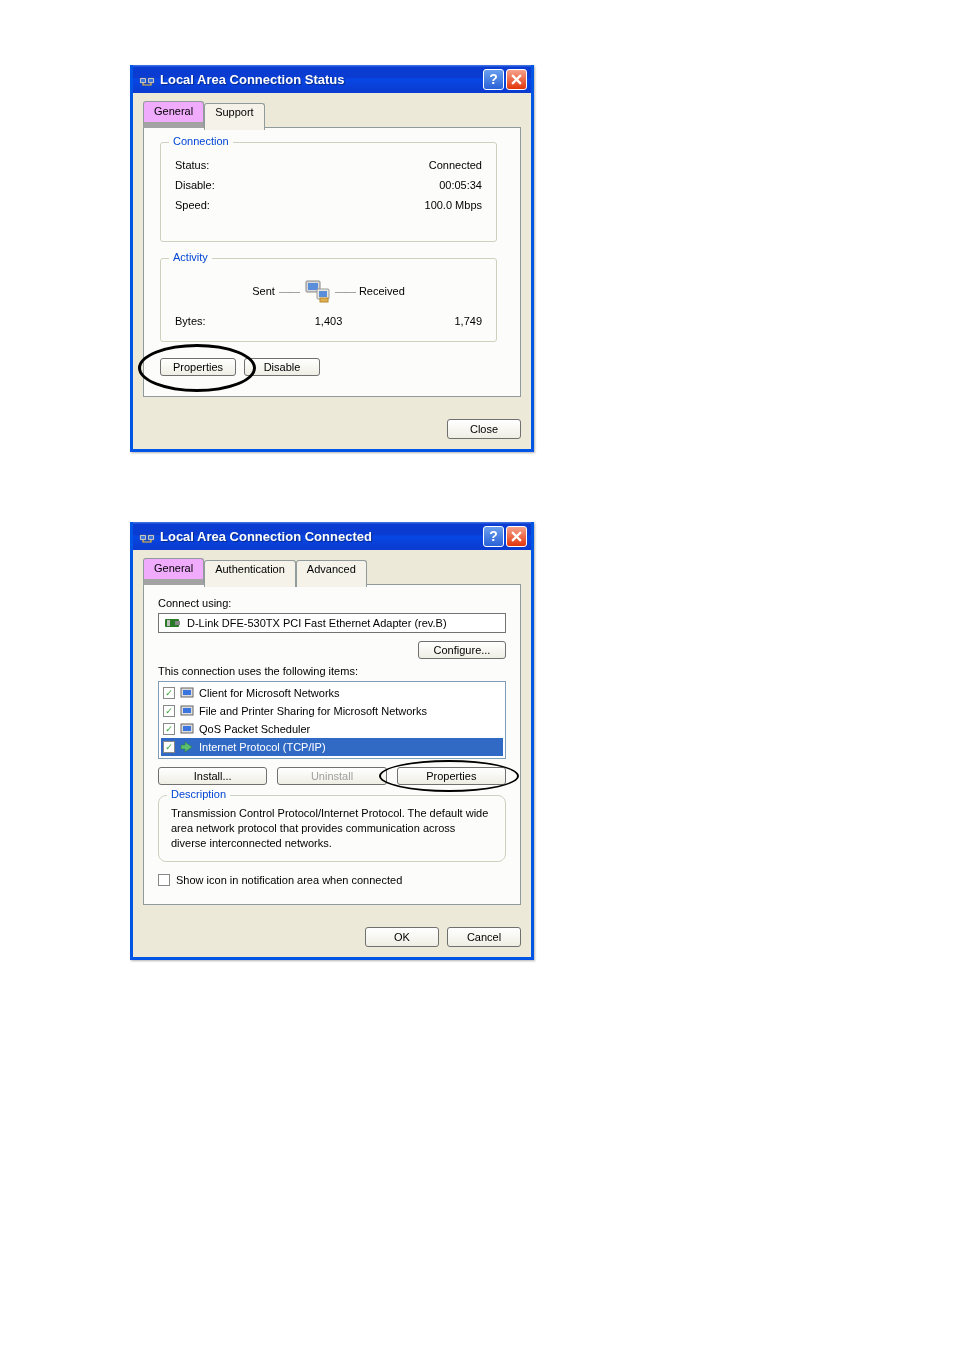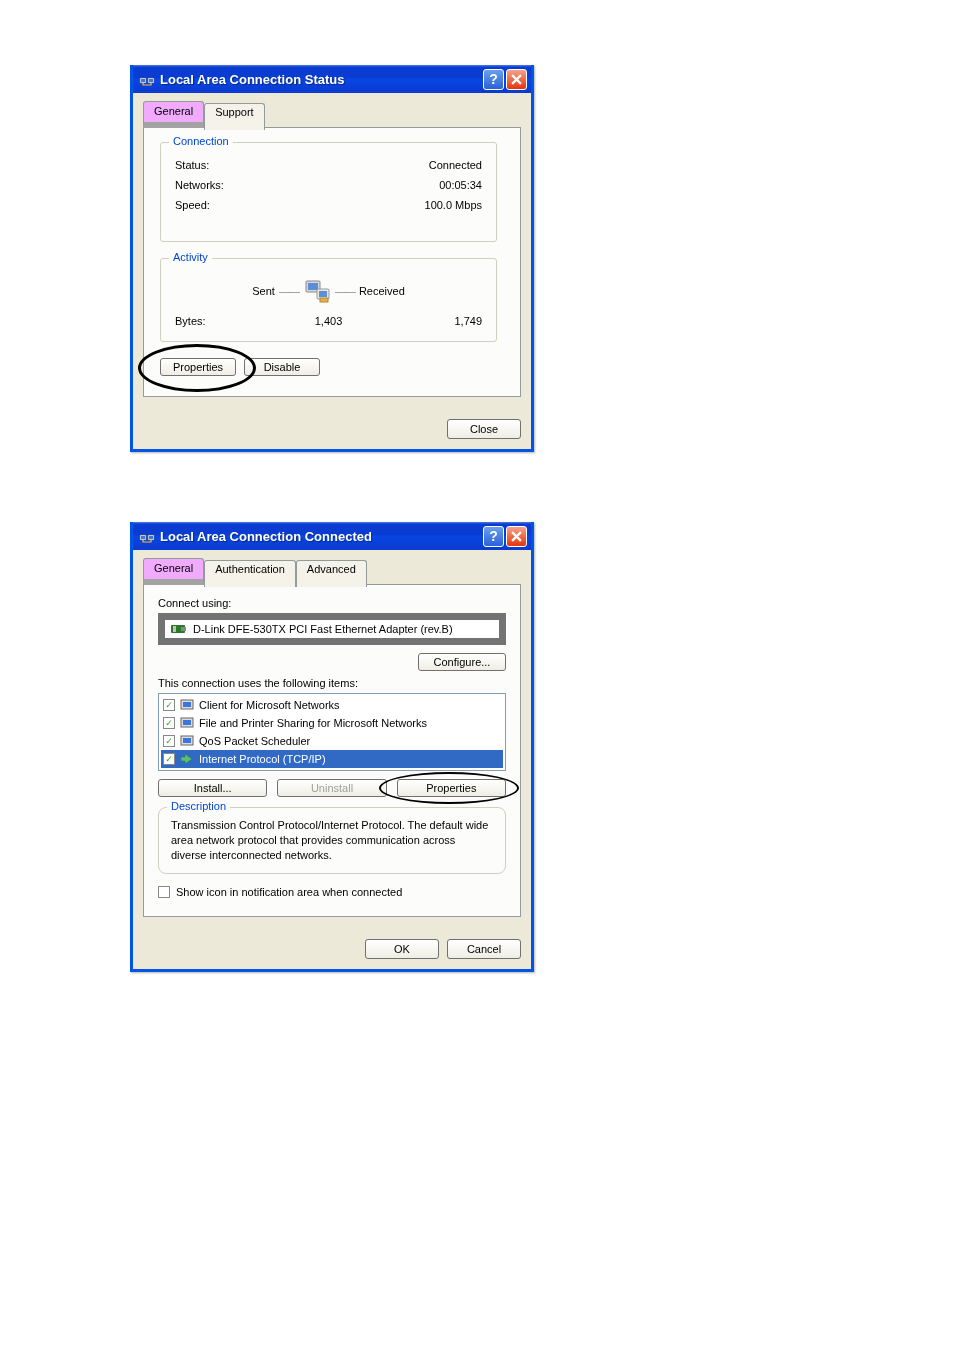--- a/index.html
+++ b/index.html
@@ -113,21 +113,21 @@
     .footer-row .btn { min-width: 74px; padding: 3px 0; }
     .circle-highlight {
       position: absolute;
       border: 3px solid #000;
       border-radius: 50%;
       pointer-events: none;
       z-index: 50;
     }
     
     .adapter-box {
-      border: 7px solid #737373; background: #fff;
+      border: 1px solid #737373; background: #fff;
       display: flex; align-items: center; padding: 3px 6px;
       margin-top: 4px;
     }
     .adapter-icon { width: 16px; height: 12px; margin-right: 6px; }
     .items-box {
       border: 1px solid #7f9db9; background: #fff;
       margin-top: 4px; padding: 2px 2px;
     }
     .item-row {
       display: flex; align-items: center; padding: 1px 2px; gap: 4px;
@@ -189,21 +189,21 @@
     </div>
     <div class="tabpanel" style="padding-bottom:20px;">
 
       <div class="groupbox" style="padding-bottom:30px;">
         <span class="groupbox-legend">Connection</span>
         <div class="row">
           <span>Status:</span>
           <span>Connected</span>
         </div>
         <div class="row">
-          <span>Networks:</span>
+          <span>Disable:</span>
           <span>00:05:34</span>
         </div>
         <div class="row">
           <span>Speed:</span>
           <span>100.0 Mbps</span>
         </div>
       </div>
 
       <div class="groupbox">
         <span class="groupbox-legend">Activity</span>

